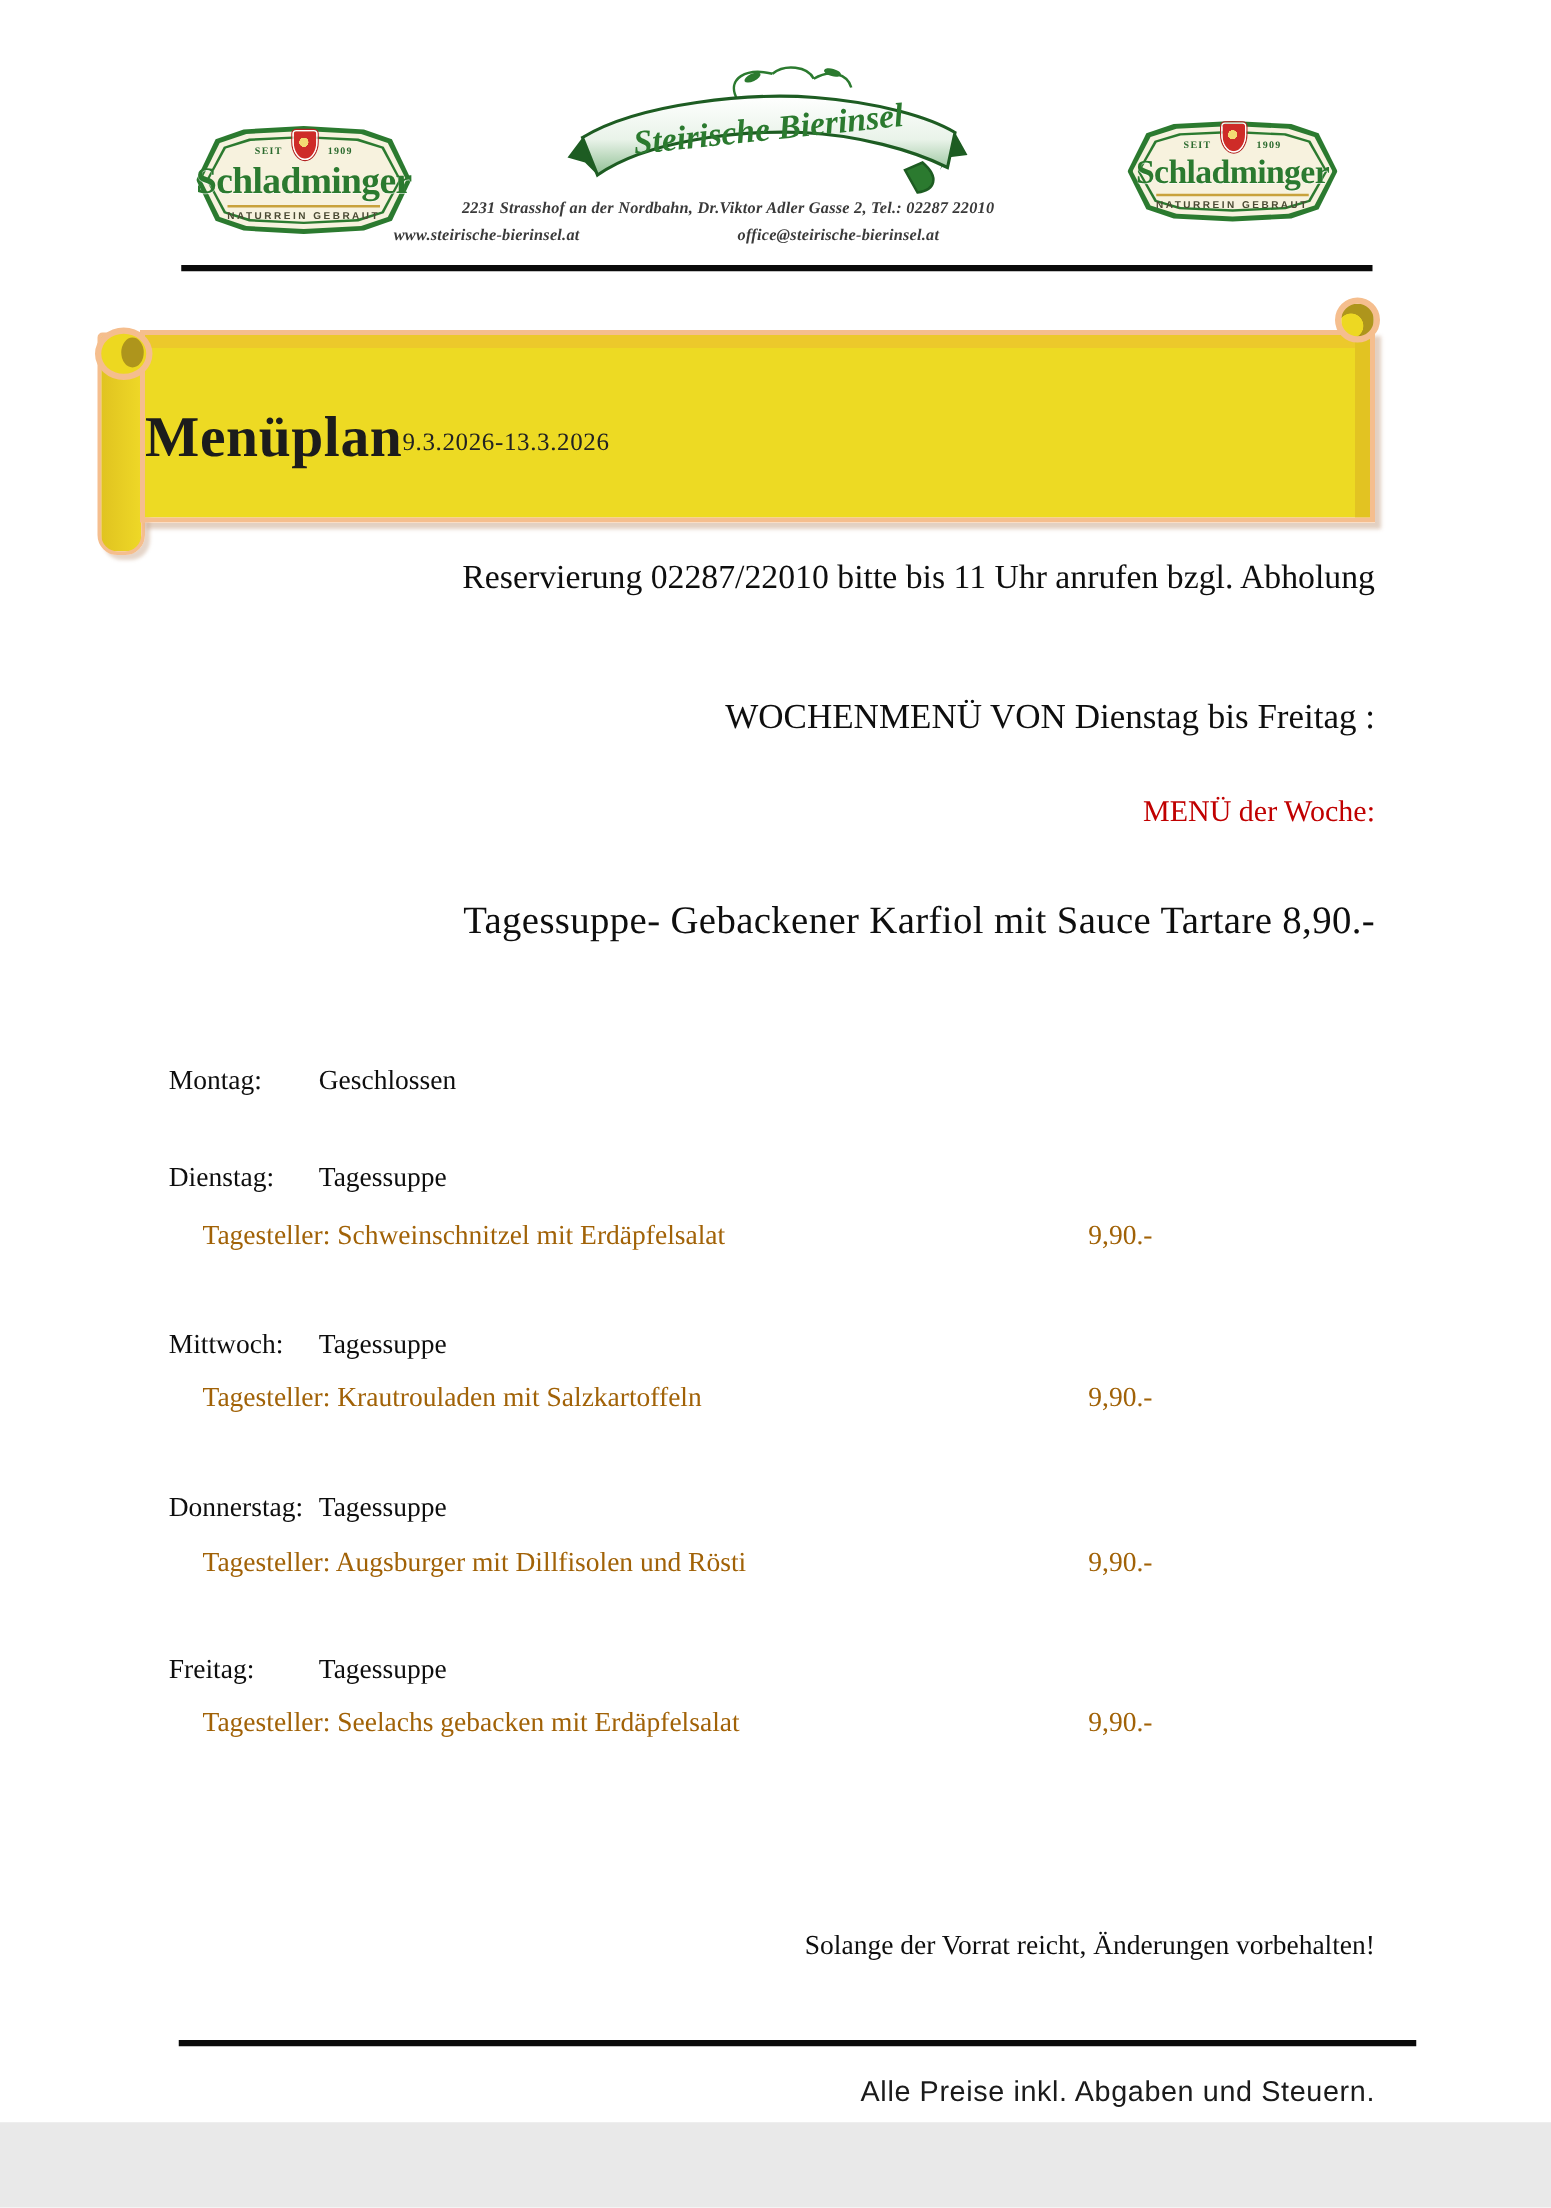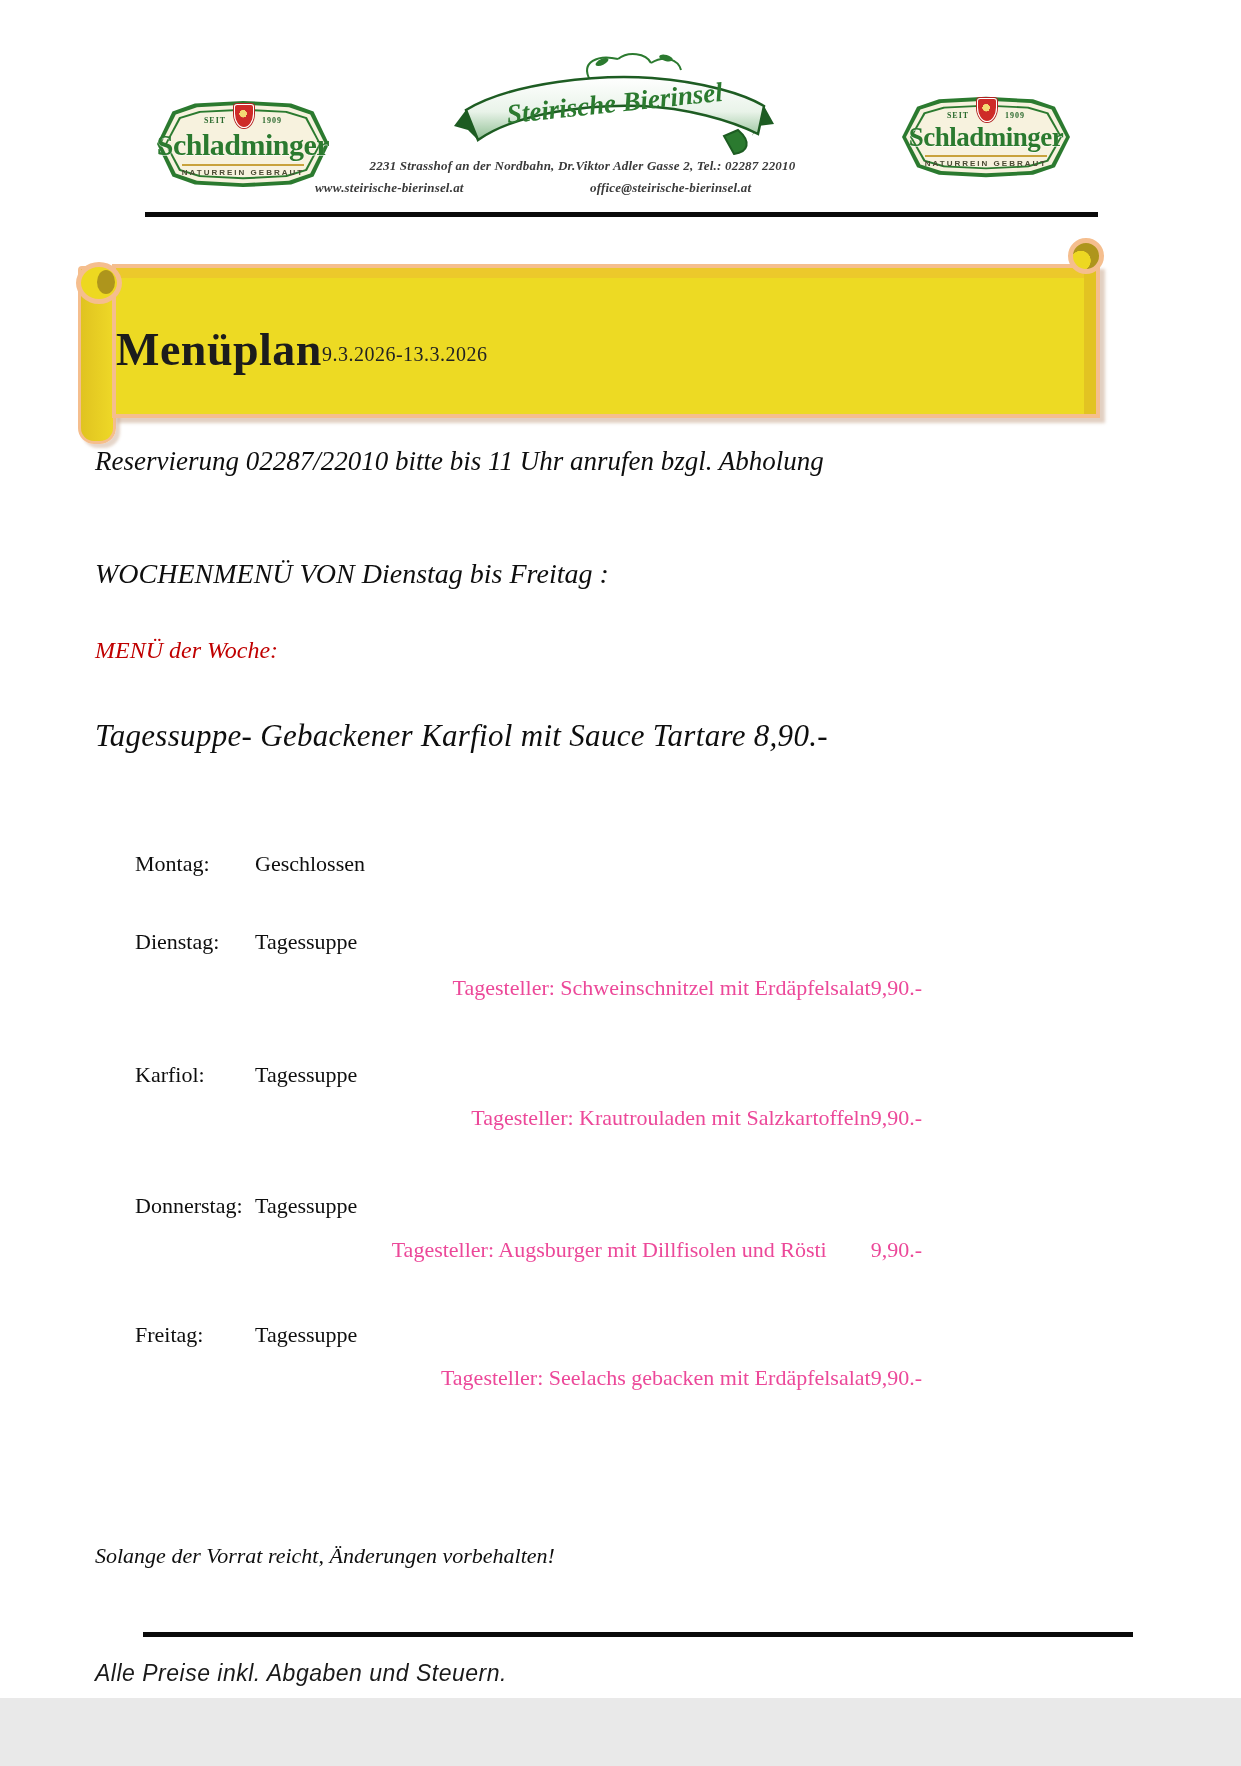--- a/index.html
+++ b/index.html
@@ -56,29 +56,29 @@
   .curl-left .inner{position:absolute;right:2px;top:3px;width:18px;height:24px;border-radius:50%;background:#ae951c;}
   .curl-right{
     position:absolute;left:1068px;top:238px;width:26px;height:26px;border-radius:50%;
     border:5px solid #f5be8e;
     background:radial-gradient(circle at 30% 68%, #edd822 0 38%, #ae951c 40%);
   }
   .banner-title{font-size:46px;font-weight:bold;color:#1c1c1c;margin-top:16px;letter-spacing:.5px;}
   .banner-date{font-size:20px;color:#222;margin-top:26px;letter-spacing:.5px;}
 
   
-  .center-line{left:95px;width:1005px;text-align:left;font-style:italic;}
+  .center-line{left:95px;width:1005px;text-align:right;}
   .notice{font-size:27px;color:#0e0e0e;}
   .week-heading{font-size:28px;color:#0e0e0e;}
   .menu-week-label{font-size:24px;color:#c00000;}
   .menu-week-item{font-size:31px;color:#0e0e0e;letter-spacing:.3px;}
 
   .day-row{left:135px;display:flex;font-size:22px;color:#0e0e0e;}
   .day-label{min-width:112px;margin-right:8px;}
-  .dish-row{left:162px;width:760px;display:flex;justify-content:flex-end;font-size:22px;color:#ec4899;}
+  .dish-row{left:162px;width:760px;display:flex;justify-content:space-between;font-size:22px;color:#a16207;}
 
   .footer-note{font-size:22px;color:#0e0e0e;}
   .tax-note{font-family:"Liberation Sans",sans-serif;font-size:23px;color:#1a1a1a;letter-spacing:.5px;}
 </style>
 </head>
 <body>
 
 <div class="page">
 
   <div class="badge" style="left:157px;top:100px;width:172px;height:88px;">
@@ -170,21 +170,21 @@
   <div class="abs day-row" style="top:929px;">
     <span class="day-label">Dienstag:</span>
     <span>Tagessuppe</span>
   </div>
   <div class="abs dish-row" style="top:975px;">
     <span>Tagesteller: Schweinschnitzel mit Erdäpfelsalat</span>
     <span>9,90.-</span>
   </div>
 
   <div class="abs day-row" style="top:1062px;">
-    <span class="day-label">Karfiol:</span>
+    <span class="day-label">Mittwoch:</span>
     <span>Tagessuppe</span>
   </div>
   <div class="abs dish-row" style="top:1105px;">
     <span>Tagesteller: Krautrouladen mit Salzkartoffeln</span>
     <span>9,90.-</span>
   </div>
 
   <div class="abs day-row" style="top:1193px;">
     <span class="day-label">Donnerstag:</span>
     <span>Tagessuppe</span>

